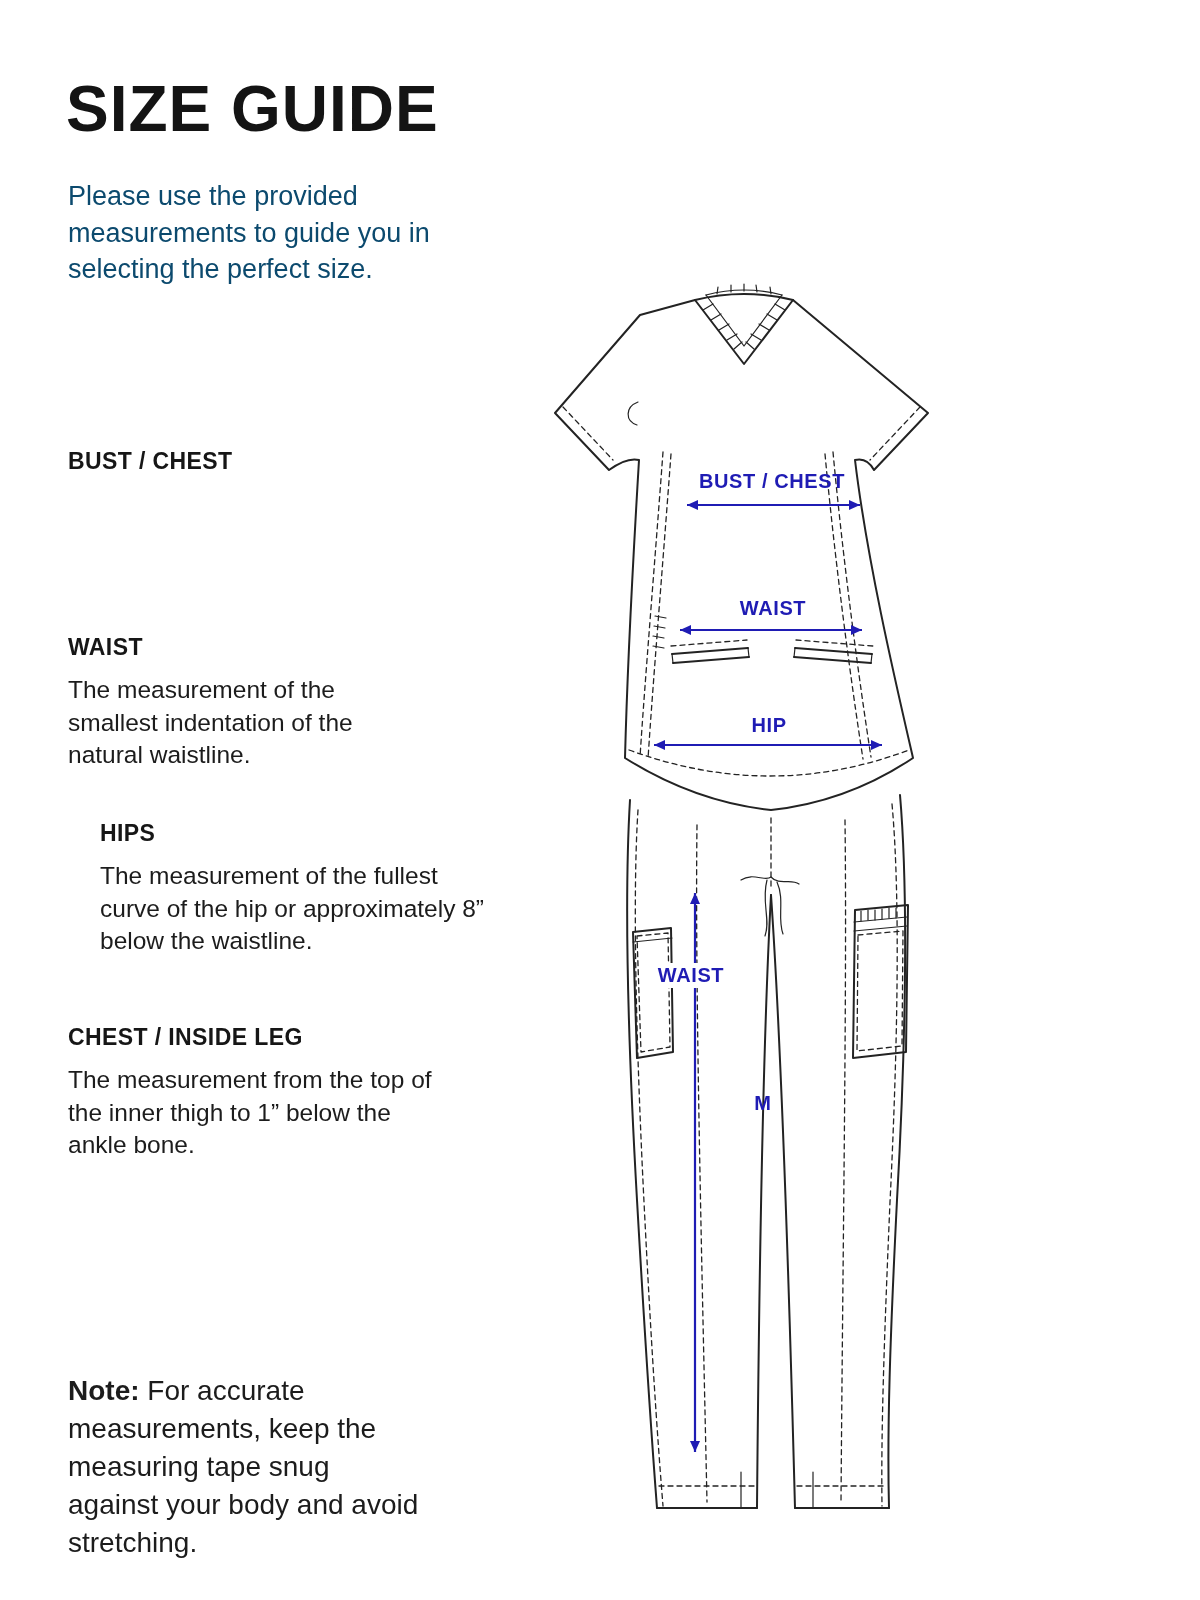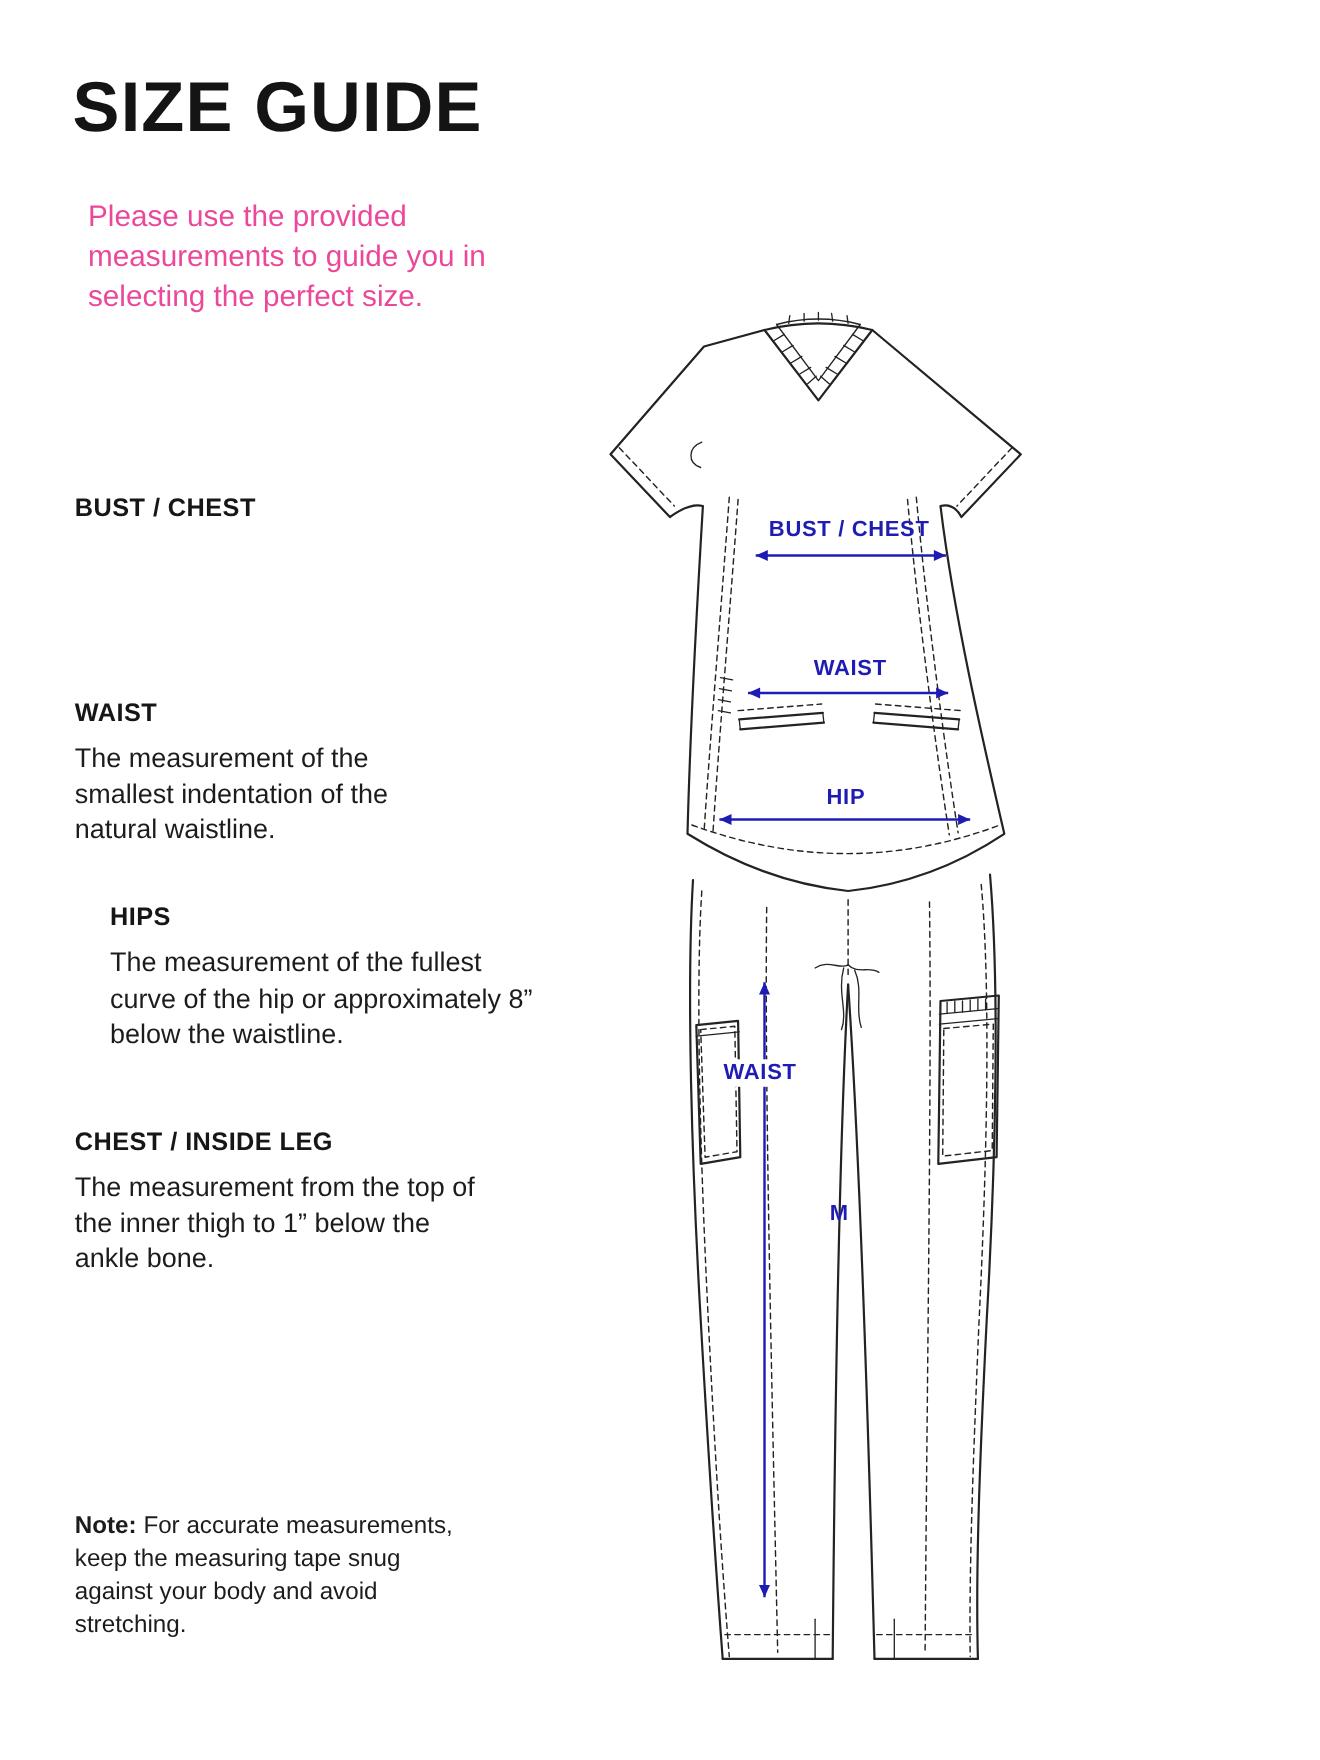--- a/index.html
+++ b/index.html
@@ -1,39 +1,39 @@
 <!DOCTYPE html>
 <html><head>
 <meta charset="utf-8">
 <style>
   html,body { margin:0; padding:0; background:#ffffff; }
   .page {
     position:relative; width:1200px; height:1600px; background:#ffffff;
     font-family:"Liberation Sans", sans-serif; color:#1c1c1c; overflow:hidden;
   }
   .page-title {
-    position:absolute; left:66px; top:60px; margin:0;
+    position:absolute; left:66px; top:72px; margin:0;
     font-size:64px; font-weight:700; letter-spacing:1px; color:#141414;
   }
   .intro {
-    position:absolute; left:80px; top:178px; width:470px; margin:0;
-    font-size:27px; line-height:1.36; color:#ec4899;
+    position:absolute; left:68px; top:178px; width:470px; margin:0;
+    font-size:27px; line-height:1.36; color:#0c4a6e;
   }
   .def { position:absolute; left:68px; }
   .def h2 {
     margin:0 0 13px 0; font-size:23px; font-weight:700; letter-spacing:.4px; color:#161616;
   }
   .def p { margin:0; font-size:24.5px; line-height:1.33; color:#1c1c1c; }
   .def-bust   { top:448px; width:300px; }
   .def-waist  { top:634px; width:322px; }
   .def-hips   { top:820px; width:392px;margin-left:32px; }
   .def-inseam { top:1024px; width:372px; }
   .note {
     position:absolute; left:68px; top:1372px; width:352px; margin:0;
-    font-size:22px; line-height:1.36;
+    font-size:28px; line-height:1.36;
   }
   .note strong { font-weight:700; }
   .diagram { position:absolute; left:545px; top:280px; width:430px; height:1260px; }
   .diagram svg { position:absolute; left:0; top:0; width:100%; height:100%; }
   .ink   { fill:none; stroke:#232323; stroke-width:2; stroke-linecap:round; stroke-linejoin:round; }
   .thin  { stroke-width:1.2; }
   .dash  { stroke-dasharray:5 4; stroke-width:1.3; }
   .fillw { fill:#ffffff; }
   .blue  { fill:none; stroke:#1f1cb4; stroke-width:2.2; }
   .bluef { fill:#1f1cb4; stroke:none; }

